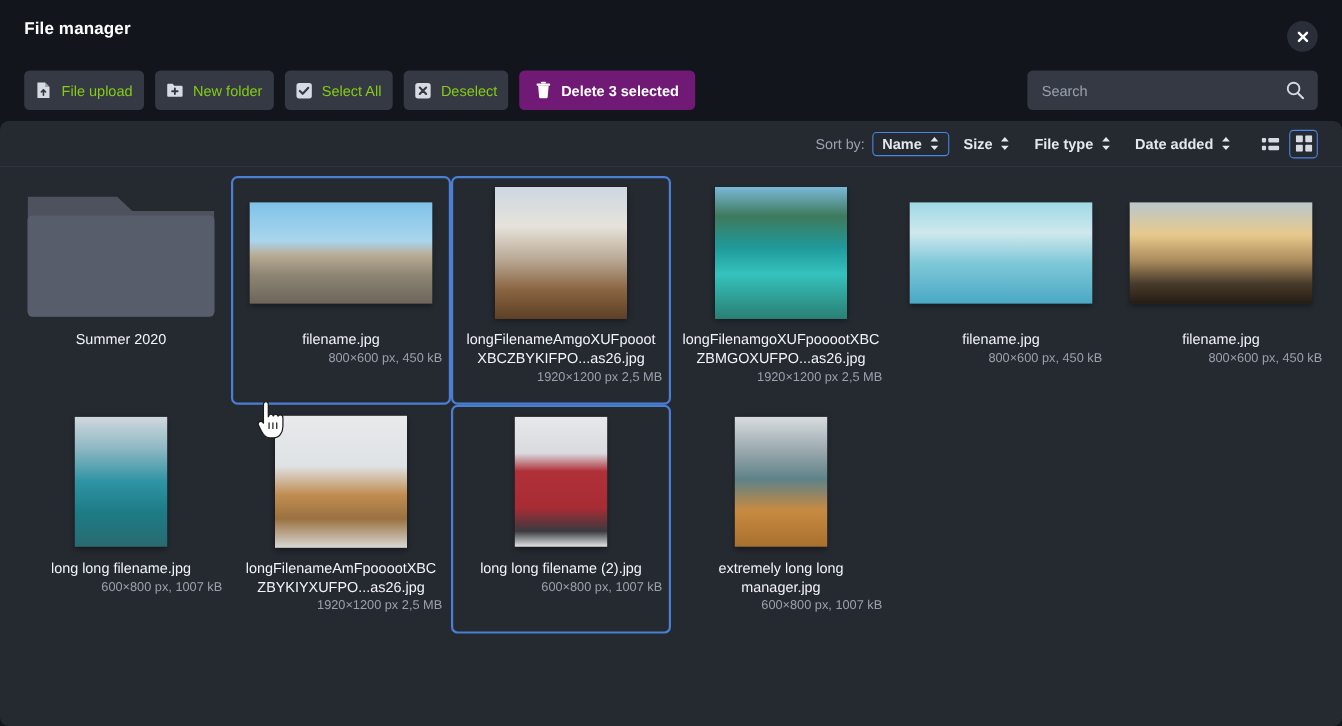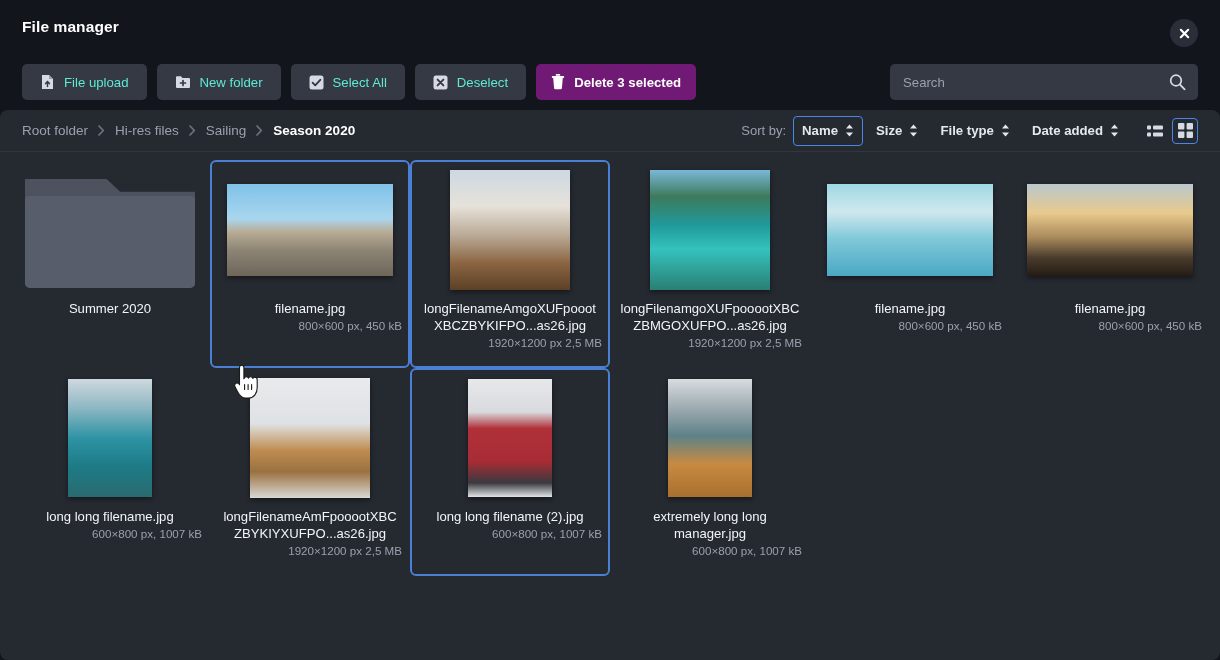--- a/index.html
+++ b/index.html
@@ -25,32 +25,32 @@
     width: 28px; height: 28px; border-radius: 50%;
     background: #2a2e38; border: none;
     display: flex; align-items: center; justify-content: center;
     cursor: pointer;
   }
   .close-btn svg { display: block; }
 
   .toolbar { height: 56px; display: flex; align-items: center; gap: 10px; }
   .tbtn {
     height: 36px; border: none; border-radius: 5px;
-    background: #343944; color: #5eead4;
+    background: #343944; color: #84cc16;
     display: inline-flex; align-items: center; gap: 9px;
-    padding: 0 18px; font-size: 13.2px; font-family: inherit;
+    padding: 0 10px; font-size: 13.2px; font-family: inherit;
     cursor: pointer; white-space: nowrap;
   }
   .tbtn .glyph { display: flex; align-items: center; }
   .tbtn.danger { background: #701a75; color: #fff; font-weight: bold; padding: 0 15px; }
   .tbtn.danger .glyph svg { fill: #fff; }
 
   .search-wrap {
     margin-left: auto; position: relative;
-    width: 308px; height: 36px;
+    width: 264px; height: 36px;
   }
   .search-input {
     width: 100%; height: 100%;
     background: #343944; border: none; border-radius: 5px;
     color: #e4e7ee; font-size: 13.2px; font-family: inherit;
     padding: 0 38px 0 13px; outline: none;
   }
   .search-input::placeholder { color: #9aa1ae; }
   .search-icon {
     position: absolute; right: 12px; top: 50%; transform: translateY(-50%);
@@ -75,21 +75,21 @@
   .crumbs { display: flex; align-items: center; gap: 10px; font-size: 13.5px; }
   .crumb { color: #9aa1ae; cursor: pointer; white-space: nowrap; }
   .crumb.current { color: #fff; font-weight: bold; cursor: default; }
   .crumb-sep { color: #6d7480; font-size: 11px; display: flex; }
 
   .sortwrap { margin-left: auto; display: flex; align-items: center; }
   .sortlabel { color: #9aa1ae; font-size: 13px; margin-right: 7px; }
   .sortbtn {
     background: transparent; border: 1px solid transparent; border-radius: 4px;
     color: #e4e7ee; font-size: 13.2px; font-weight: bold; font-family: inherit;
-    height: 30px; padding: 0 8px; cursor: pointer;
+    height: 22px; padding: 0 8px; cursor: pointer;
     display: inline-flex; align-items: center; gap: 7px; white-space: nowrap;
   }
   .sortbtn.active { border-color: #4a86e8; }
   .updown { display: flex; }
 
   .viewtoggle { display: flex; align-items: center; gap: 4px; margin-left: 14px; }
   .vbtn {
     width: 26px; height: 26px; border-radius: 4px;
     border: 1px solid transparent; background: transparent;
     display: flex; align-items: center; justify-content: center; cursor: pointer;
@@ -225,41 +225,20 @@
               <path d="M11 11.2 15.6 15.8" stroke="#d7dae2" stroke-width="1.9" stroke-linecap="round"></path>
             </svg>
         </span>
       </div>
     </div>
   </div>
 
   <div class="panel">
 
     <div class="subbar">
-      <div class="crumbs" id="crumbs">
-          <span class="crumb">Root folder</span>
-          <span class="crumb-sep">
-            <svg width="7" height="11" viewBox="0 0 7 11">
-              <path d="M1 1 5.3 5.5 1 10" stroke="#6d7480" stroke-width="1.7" fill="none" stroke-linecap="round" stroke-linejoin="round"></path>
-            </svg>
-          </span>
-          <span class="crumb">Hi-res files</span>
-          <span class="crumb-sep">
-            <svg width="7" height="11" viewBox="0 0 7 11">
-              <path d="M1 1 5.3 5.5 1 10" stroke="#6d7480" stroke-width="1.7" fill="none" stroke-linecap="round" stroke-linejoin="round"></path>
-            </svg>
-          </span>
-          <span class="crumb">Sailing</span>
-          <span class="crumb-sep">
-            <svg width="7" height="11" viewBox="0 0 7 11">
-              <path d="M1 1 5.3 5.5 1 10" stroke="#6d7480" stroke-width="1.7" fill="none" stroke-linecap="round" stroke-linejoin="round"></path>
-            </svg>
-          </span>
-          <span class="crumb current">Season 2020</span>
-        </div>
       <div class="sortwrap">
         <span class="sortlabel">Sort by:</span>
         <div style="display:flex;align-items:center;gap:4px" id="sortbtns">
             <button class="sortbtn active">
               <span>Name</span>
               <span class="updown">
                 <svg width="9" height="13" viewBox="0 0 9 13">
                   <path d="M4.5 0.6 8 4.6H1z" fill="#e4e7ee"></path>
                   <path d="M4.5 12.4 1 8.4h7z" fill="#e4e7ee"></path>
                 </svg>

